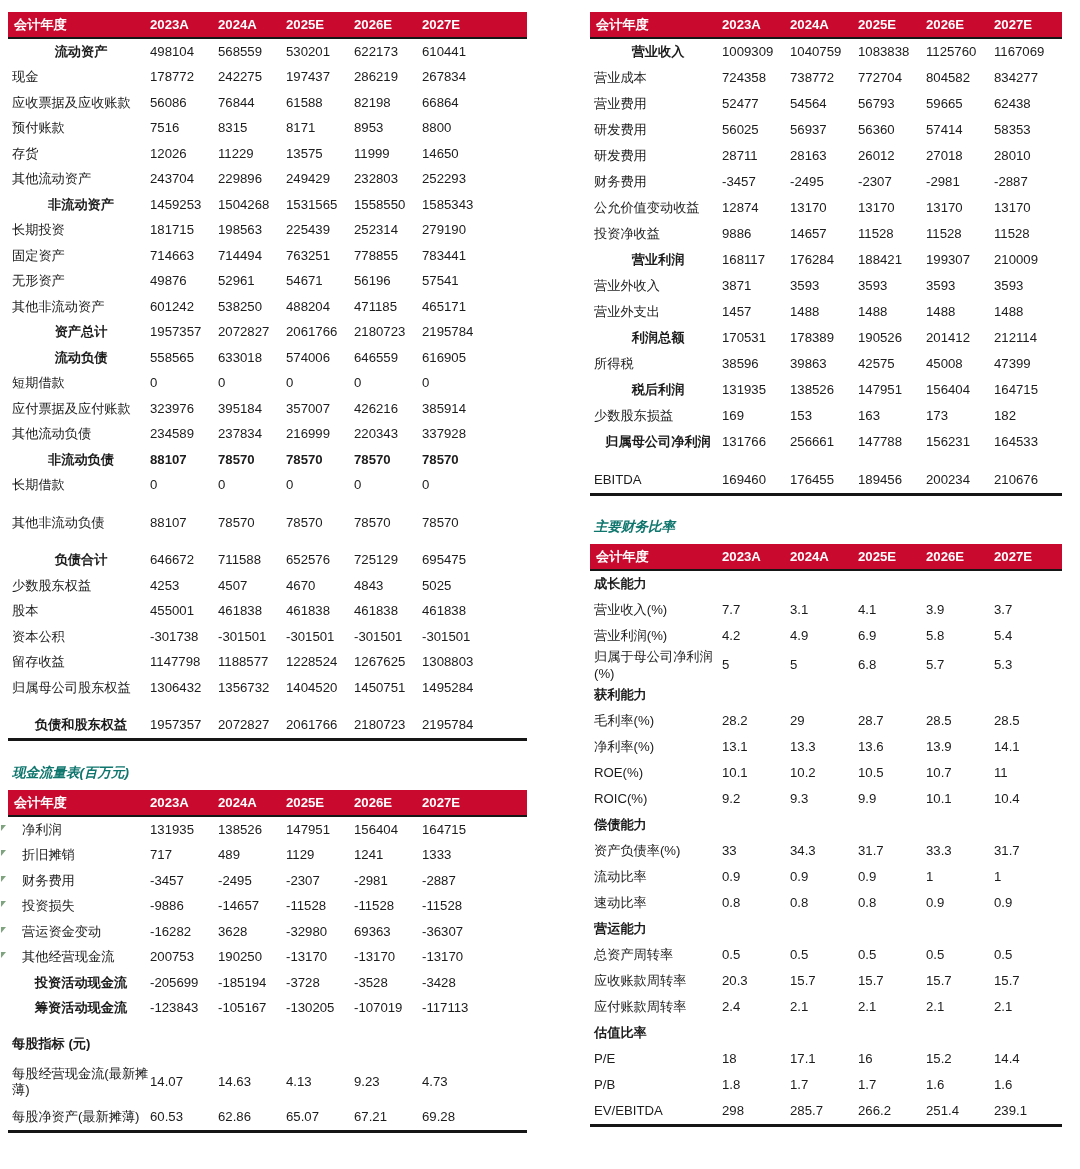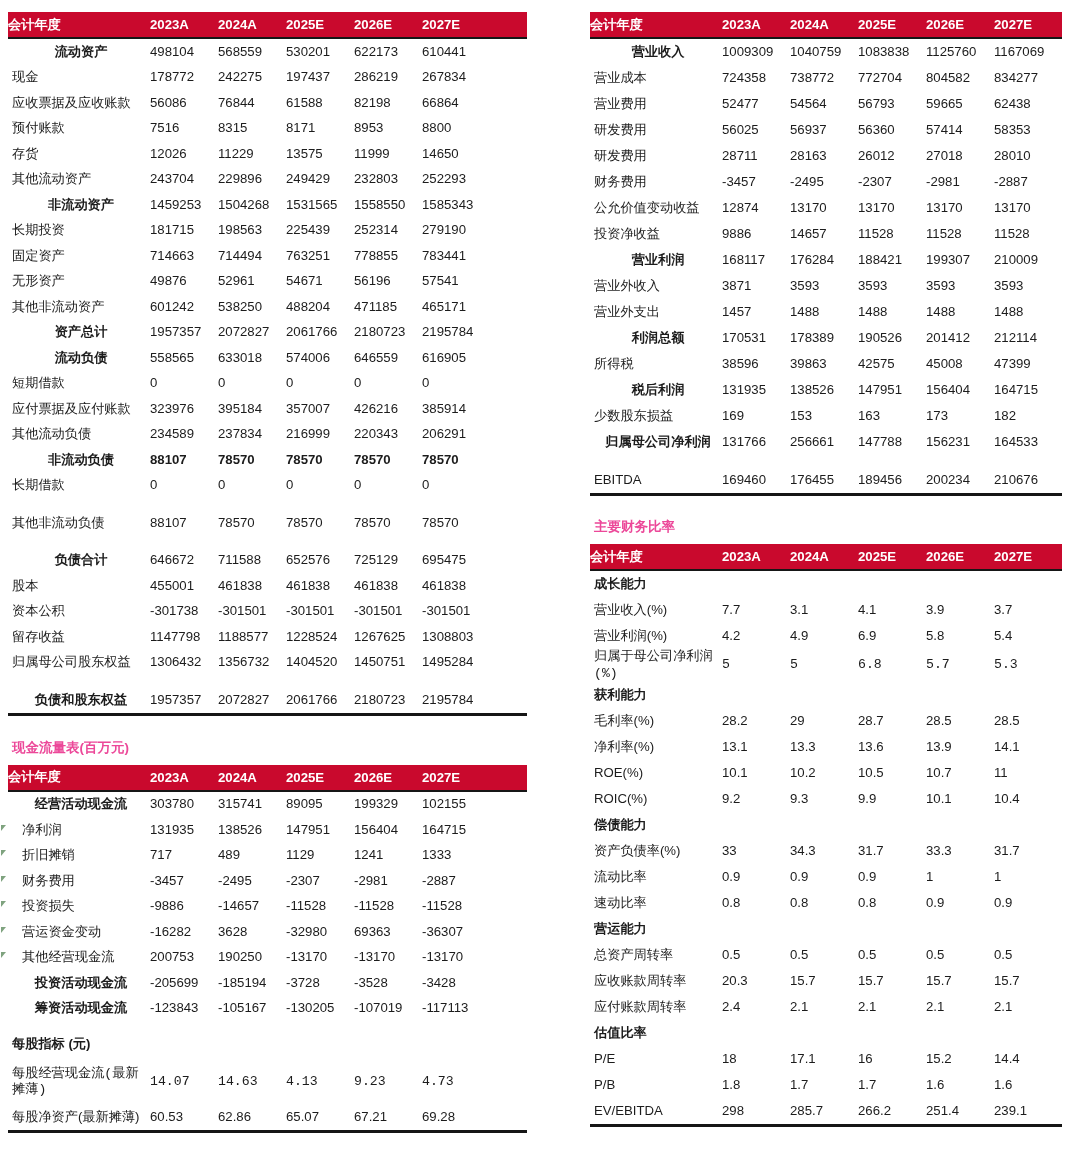--- a/index.html
+++ b/index.html
@@ -18,38 +18,38 @@
     display:grid;align-items:center;min-height:25px;
     background:var(--accent,#C9092D);color:#ffffff;font-weight:700;
     font-size:13.2px;border-bottom:2px solid #161616;
   }
   .trow{display:grid;align-items:center;min-height:25.5px;font-size:13.2px;line-height:1.25;}
   .col-right .trow{min-height:26px;}
   .col-left .thead,.col-left .trow{grid-template-columns:142px 68px 68px 68px 68px 1fr;}
   .col-right .thead,.col-right .trow{grid-template-columns:132px 68px 68px 68px 68px 1fr;}
 
   .tlabel{padding-left:4px;position:relative;}
-  .thead .tlabel{padding-left:0;}
+  .thead .tlabel{padding-left:6px;}
   .bold .tlabel{font-weight:700;text-align:center;}
   .boldvals .tval{font-weight:700;}
   .section .tlabel{font-weight:700;}
   .indent .tlabel{padding-left:14px;}
   .spacer{height:12px;min-height:12px;}
   .tall{min-height:33px;}
-  .twoline{min-height:44px;font-family:Liberation Mono, monospace;}
+  .twoline{min-height:44px;}
   .tval{white-space:nowrap;}
 
   .marker{
     position:absolute;left:-7px;top:3px;width:0;height:0;
     border-top:6px solid var(--marker,#7FA37F);
     border-right:5px solid transparent;
   }
 
   h3.tbl-title{
-    font-size:13.5px;font-weight:700;margin:23px 0 8px 0;padding-left:4px;color:#ec4899;
+    font-size:13.5px;font-weight:700;margin:23px 0 8px 0;padding-left:4px;color:#0f766e;font-style:italic;
   }
   .mid-title{
     font-size:13.2px;font-weight:700;padding:14px 0 7px 4px;
   }
 </style>
 </head>
 <body>
 
 <div class="page">
 
@@ -183,21 +183,21 @@
             <div class="tval">357007</div>
             <div class="tval">426216</div>
             <div class="tval">385914</div>
           </div>
           <div class="trow">
             <div class="tlabel">其他流动负债</div>
             <div class="tval">234589</div>
             <div class="tval">237834</div>
             <div class="tval">216999</div>
             <div class="tval">220343</div>
-            <div class="tval">206291</div>
+            <div class="tval">337928</div>
           </div>
           <div class="trow bold boldvals">
             <div class="tlabel">非流动负债</div>
             <div class="tval">88107</div>
             <div class="tval">78570</div>
             <div class="tval">78570</div>
             <div class="tval">78570</div>
             <div class="tval">78570</div>
           </div>
           <div class="trow">
@@ -218,20 +218,28 @@
             <div class="tval">78570</div>
           </div>
           <div class="spacer"></div>
           <div class="trow bold">
             <div class="tlabel">负债合计</div>
             <div class="tval">646672</div>
             <div class="tval">711588</div>
             <div class="tval">652576</div>
             <div class="tval">725129</div>
             <div class="tval">695475</div>
+          </div>
+          <div class="trow">
+            <div class="tlabel">少数股东权益</div>
+            <div class="tval">4253</div>
+            <div class="tval">4507</div>
+            <div class="tval">4670</div>
+            <div class="tval">4843</div>
+            <div class="tval">5025</div>
           </div>
           <div class="trow">
             <div class="tlabel">股本</div>
             <div class="tval">455001</div>
             <div class="tval">461838</div>
             <div class="tval">461838</div>
             <div class="tval">461838</div>
             <div class="tval">461838</div>
           </div>
           <div class="trow">
@@ -273,28 +281,20 @@
     <div class="block">
       <div>
           <div class="thead">
             <div class="tlabel">会计年度</div>
             <div class="tval">2023A</div>
             <div class="tval">2024A</div>
             <div class="tval">2025E</div>
             <div class="tval">2026E</div>
             <div class="tval">2027E</div>
           </div>
-          <div class="trow bold">
-            <div class="tlabel">经营活动现金流</div>
-            <div class="tval">303780</div>
-            <div class="tval">315741</div>
-            <div class="tval">89095</div>
-            <div class="tval">199329</div>
-            <div class="tval">102155</div>
-          </div>
           <div class="trow indent">
             <div class="tlabel">净利润<div class="marker"></div></div>
             <div class="tval">131935</div>
             <div class="tval">138526</div>
             <div class="tval">147951</div>
             <div class="tval">156404</div>
             <div class="tval">164715</div>
           </div>
           <div class="trow indent">
             <div class="tlabel">折旧摊销<div class="marker"></div></div>

